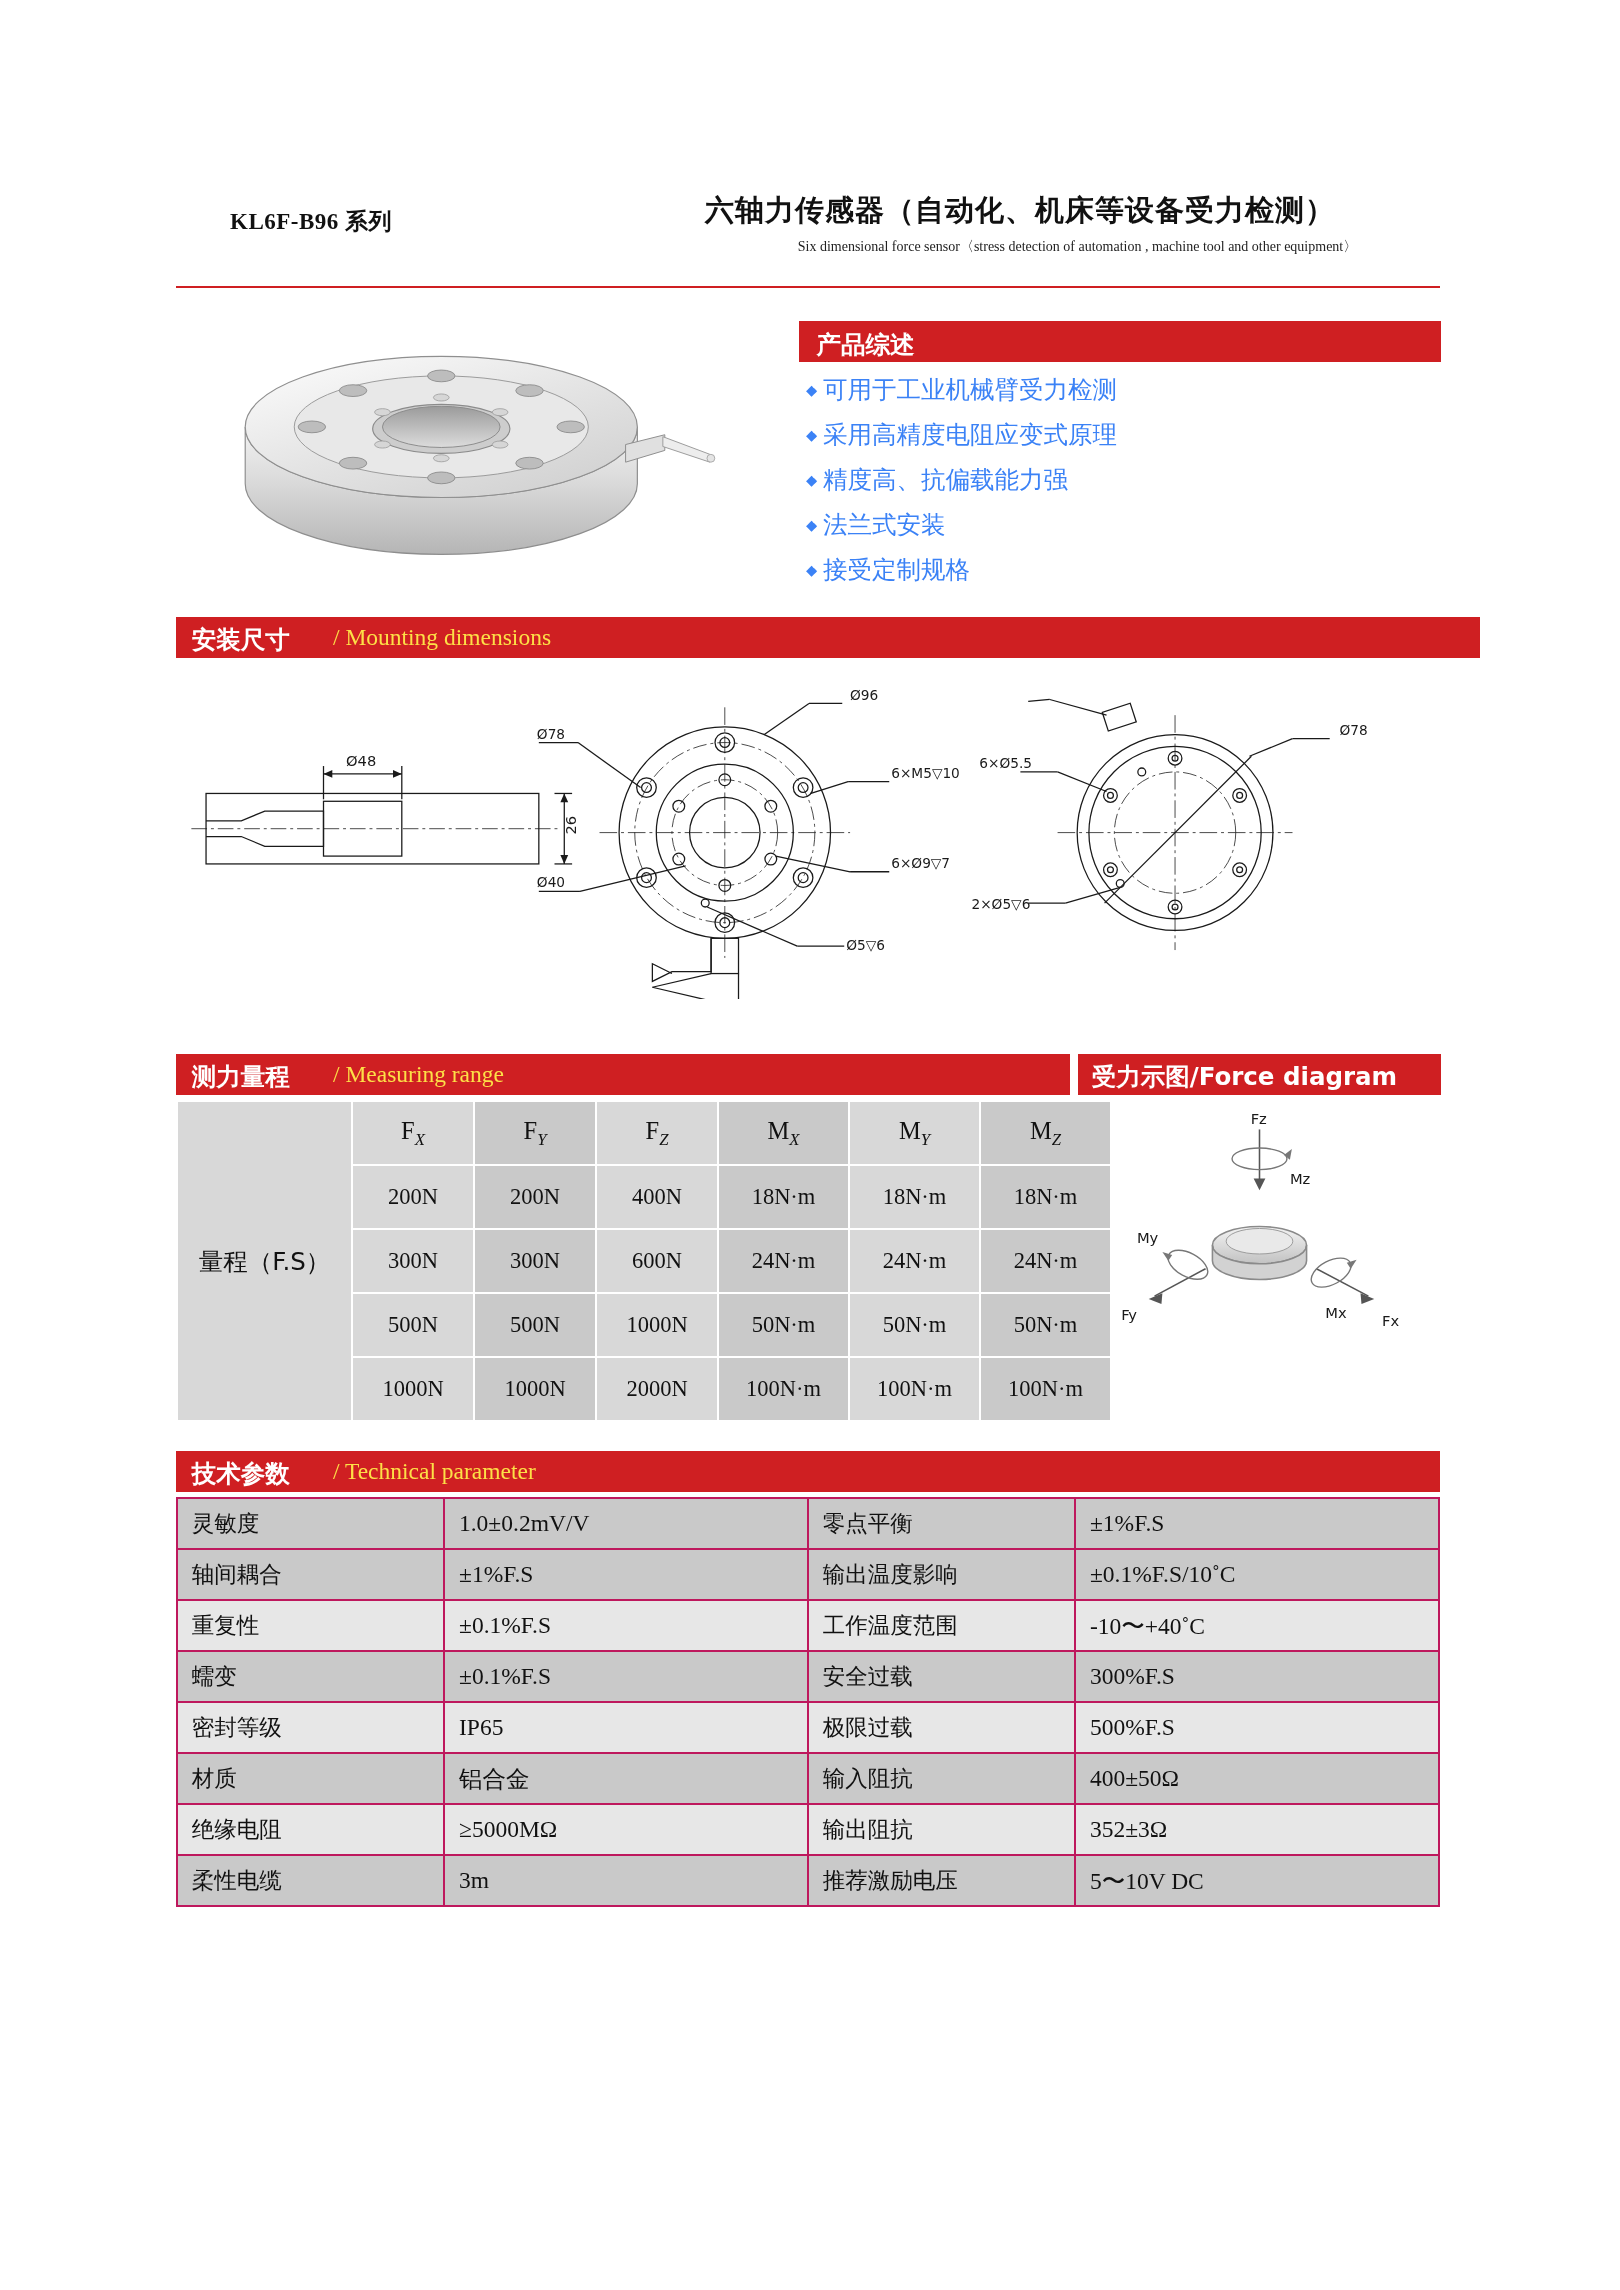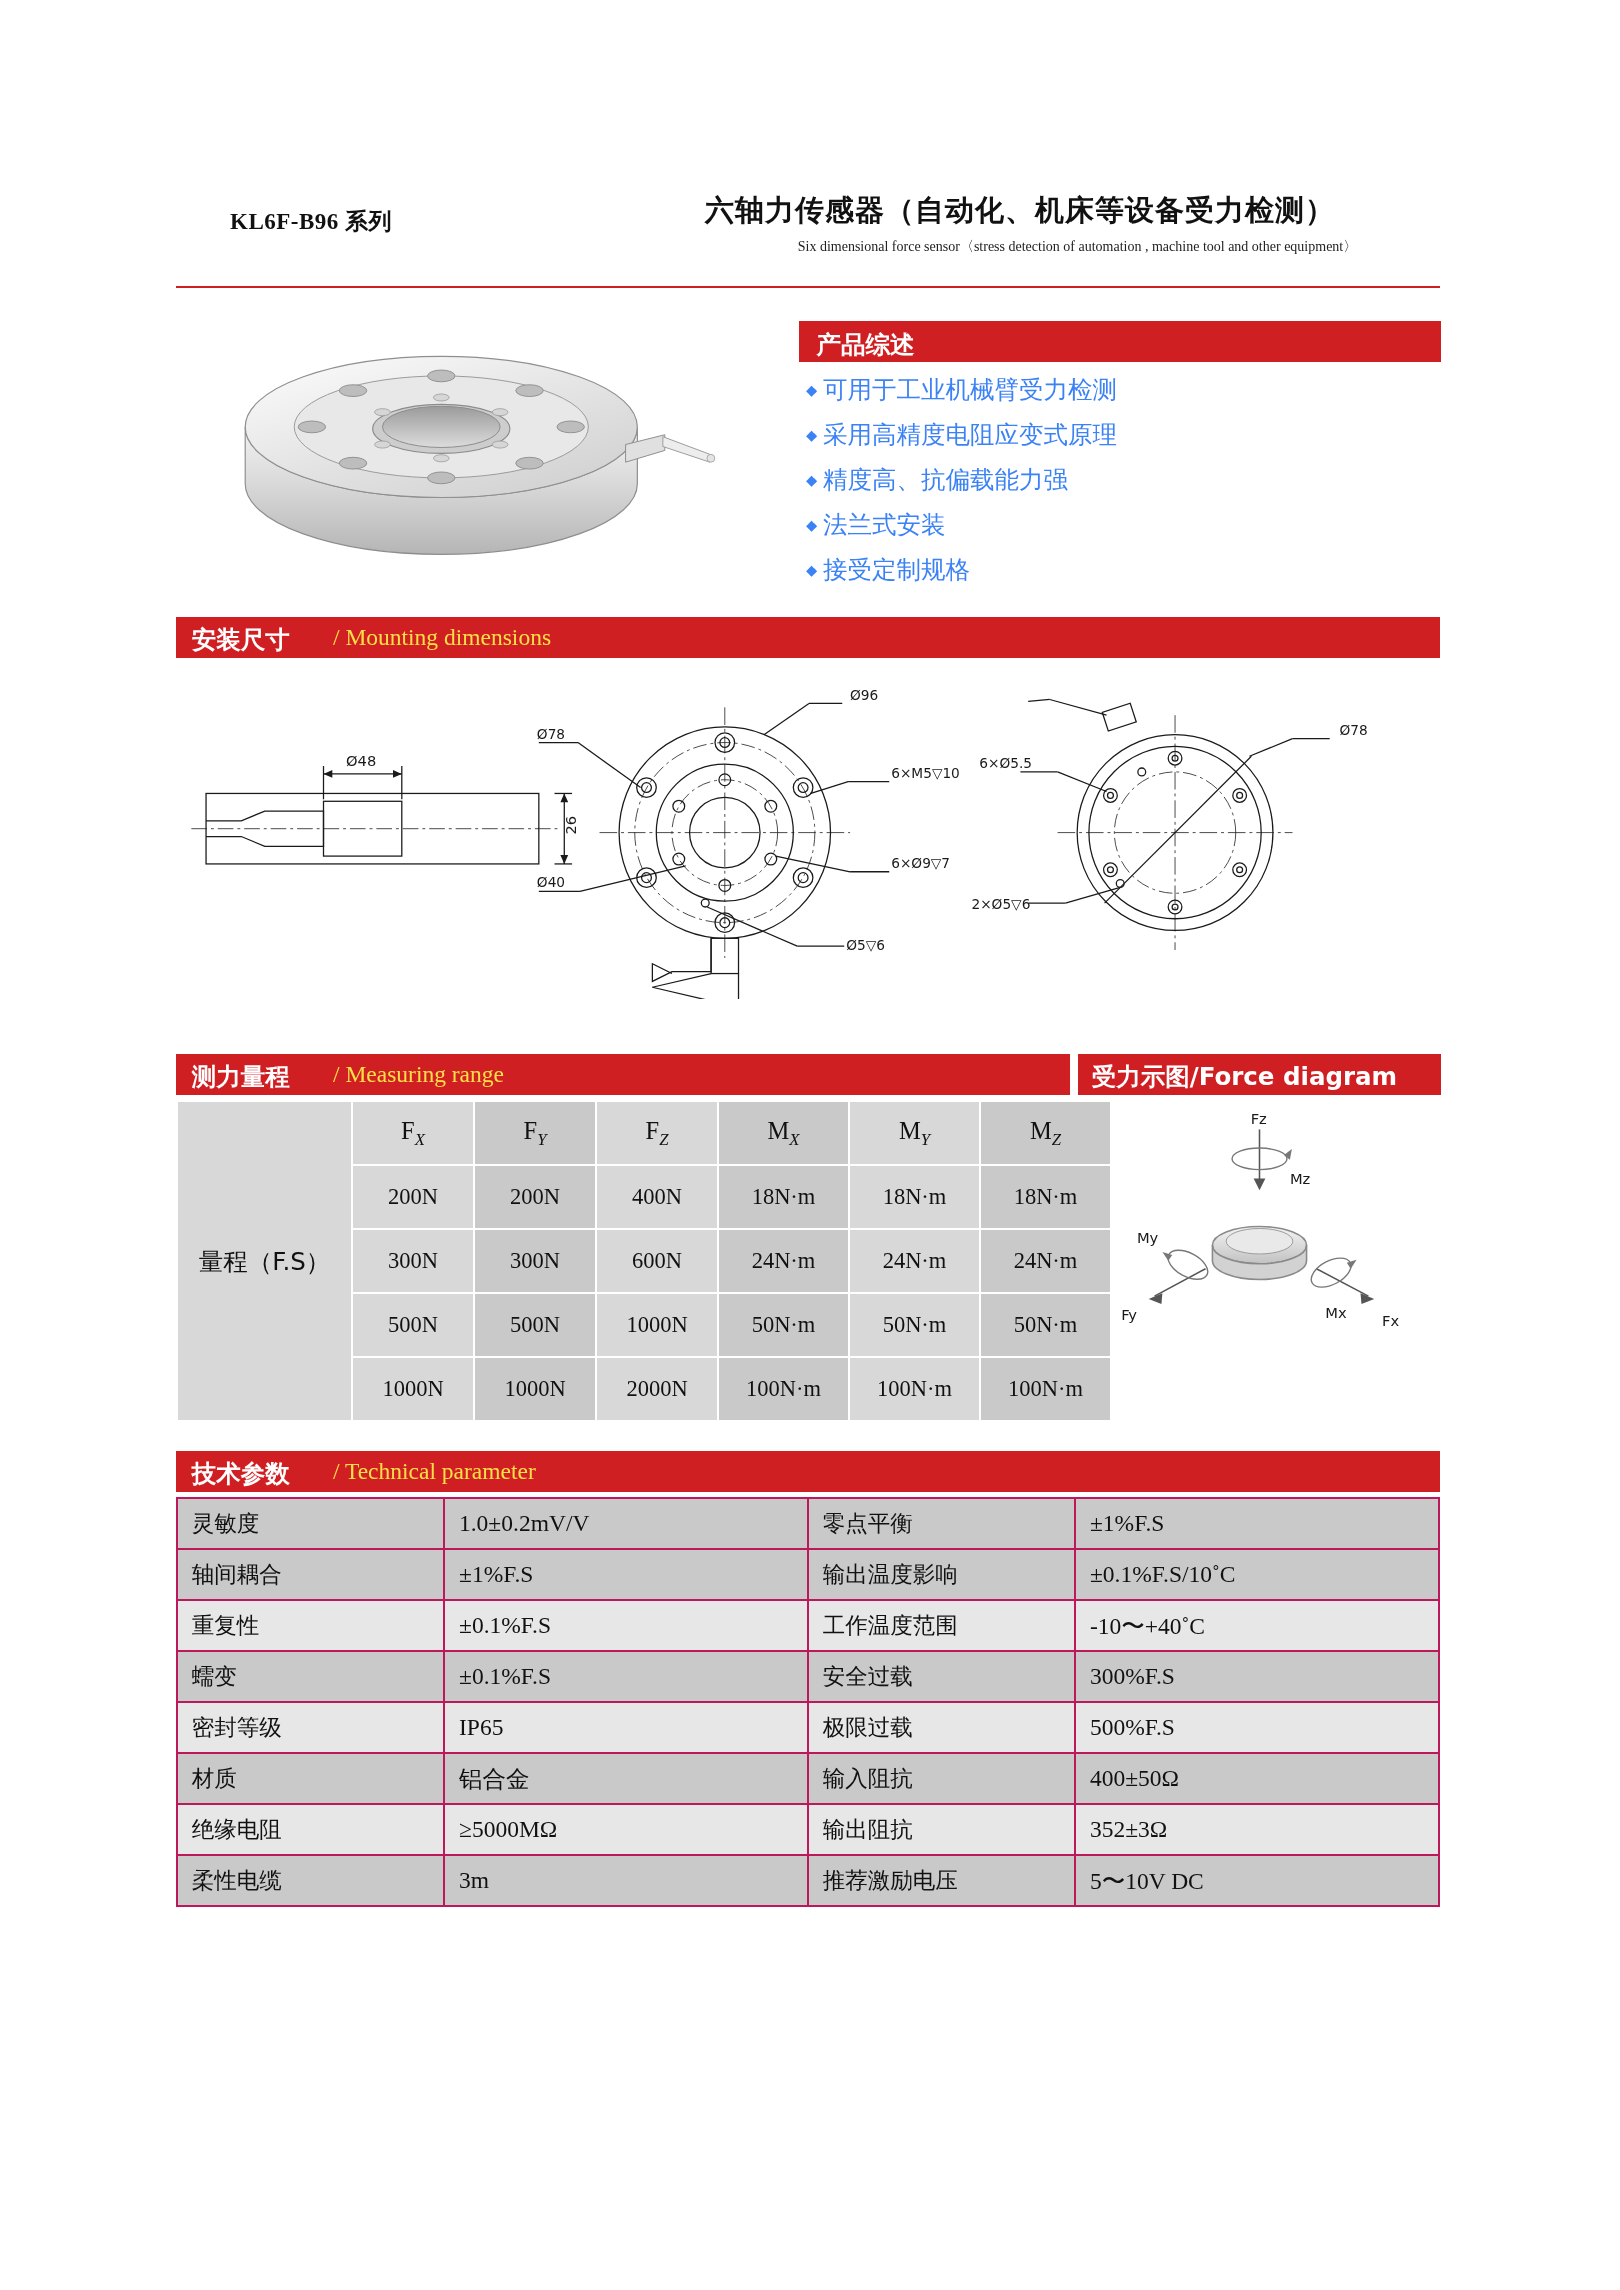--- a/index.html
+++ b/index.html
@@ -135,21 +135,21 @@
     font-family: "DejaVu Sans", sans-serif;
   }
   .sec-bar .en {
     position: absolute;
     top: 6.9px;
     font-size: 23.5px;
     color: #fde047;
     font-family: "Liberation Serif", serif;
   }
 
-  #bar-mount { left: 176px; top: 617px; width: 1264px; }
+  #bar-mount { left: 176px; top: 617px; width: 1264px; padding-left: 40px; }
   #bar-mount .en { left: 157px; }
 
   #bar-range { left: 176px; top: 1054px; width: 894px; }
   #bar-range .en { left: 157px; }
 
   #bar-force { left: 1078px; top: 1054px; width: 363px; }
   #bar-force .cn { left: 13.7px; }
 
   #bar-tech { left: 176px; top: 1451px; width: 1264px; }
   #bar-tech .en { left: 157px; }

